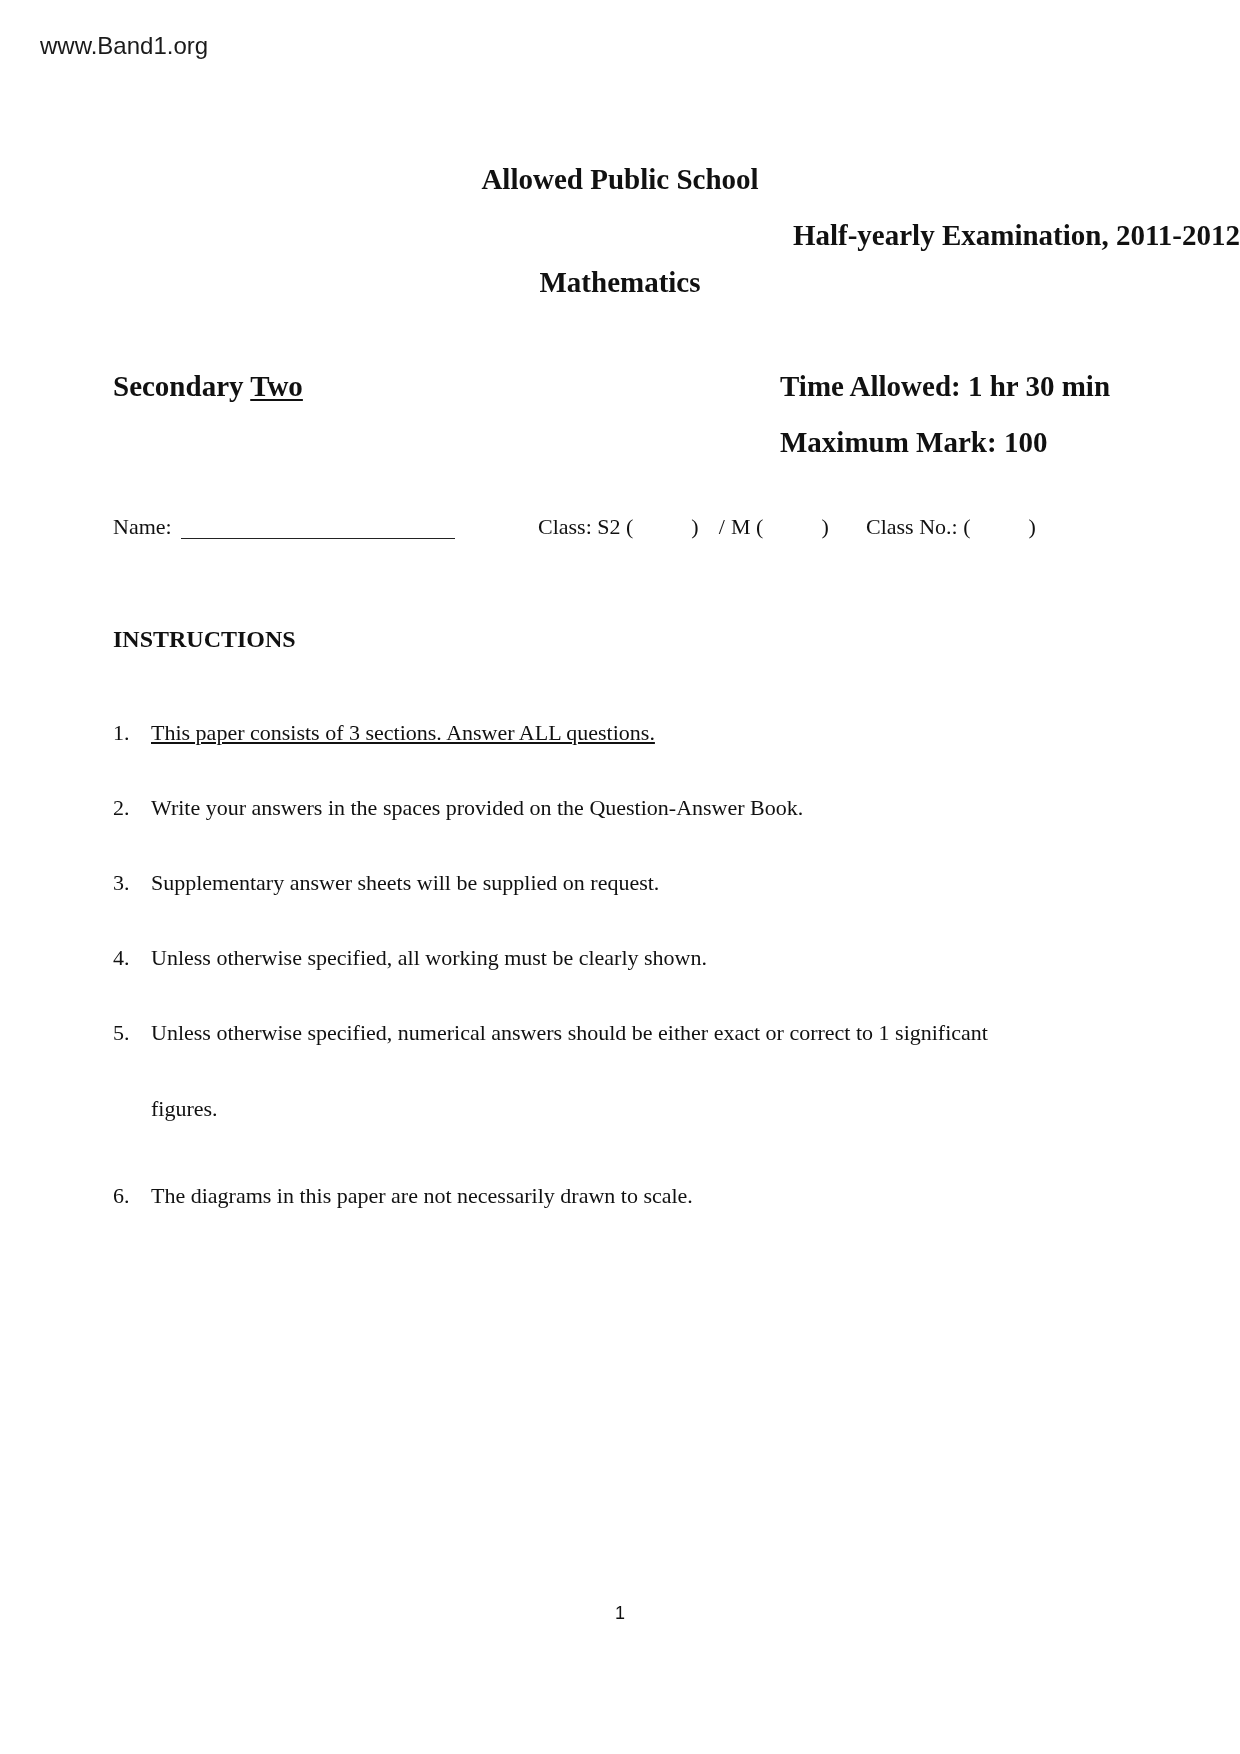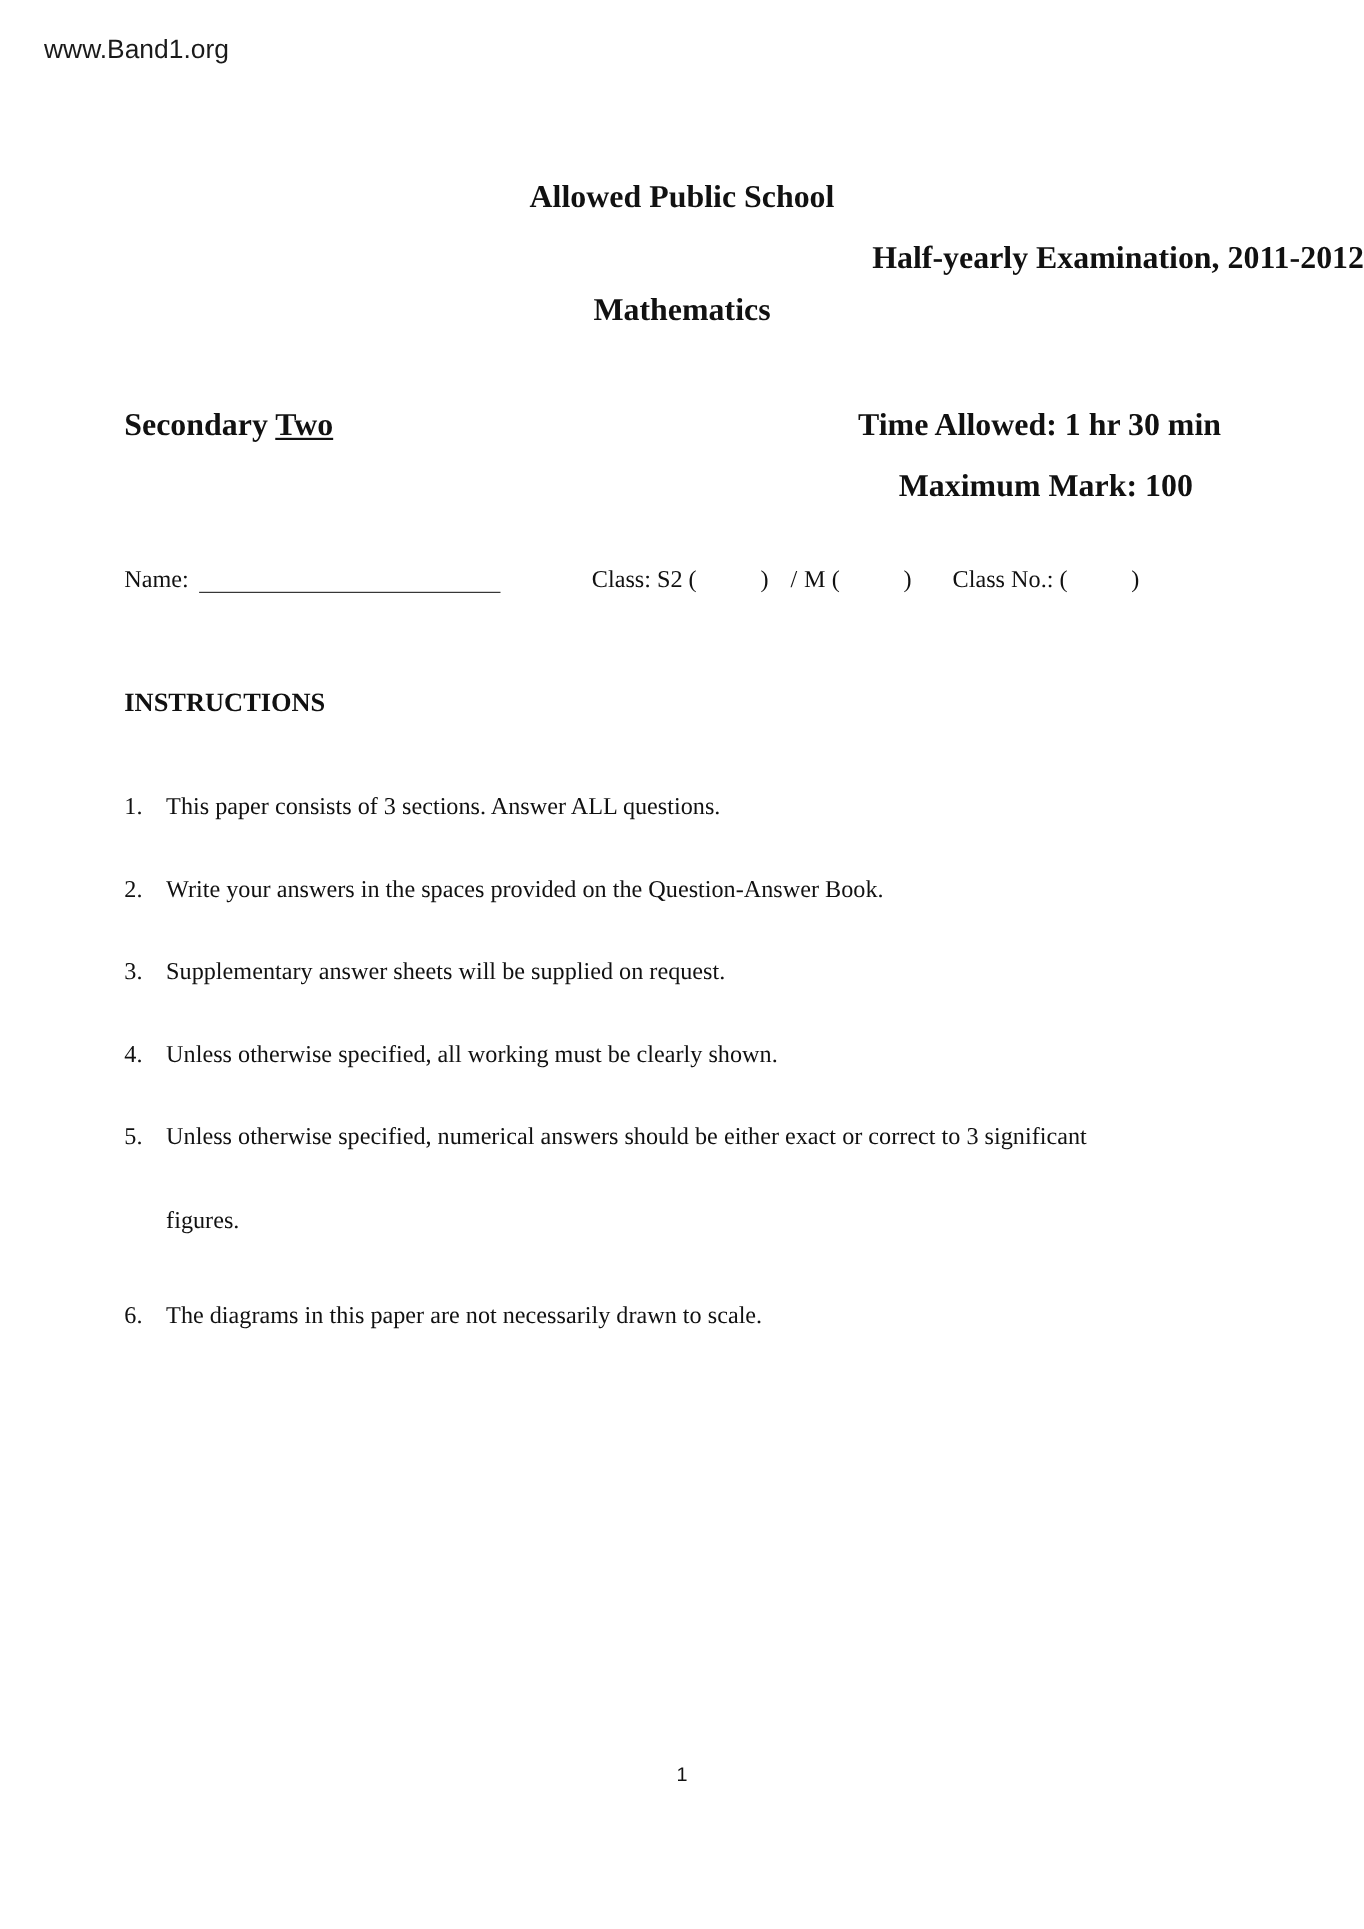--- a/index.html
+++ b/index.html
@@ -9,33 +9,33 @@
     .sans { font-family: "Liberation Sans", "DejaVu Sans", sans-serif; }
     .watermark { left: 40px; top: 32px; font-size: 24px; color: #1a1a1a; }
     .title { left: 0; width: 1240px; text-align: center; font-weight: bold; font-size: 29px; }
     .t1 { top: 163px; }
     .t2 { top: 219px; text-align: right; }
     .t3 { top: 266px; }
     .h-left { left: 113px; top: 370px; font-weight: bold; font-size: 29px; }
     .h-left .u { text-decoration: underline; text-decoration-thickness: 2px; text-underline-offset: 3px; }
     .h-right { left: 780px; font-weight: bold; font-size: 29px; }
     .hr1 { top: 370px; }
-    .hr2 { top: 426px; margin-left: 37px; }
+    .hr2 { top: 426px; }
     .row { top: 514px; font-size: 22px; }
     .name-label { left: 113px; }
     .name-line { position: absolute; left: 181px; top: 538px; width: 274px; border-bottom: 1.5px solid #222; height: 0; }
     .class-s2 { left: 538px; text-align: center; }
     .class-m { left: 731px; }
     .class-no { left: 866px; }
     .gap { display: inline-block; }
     .instr-head { left: 113px; top: 626px; font-weight: bold; font-size: 24px; }
     .item { left: 113px; font-size: 22px; }
     .item .num { display: inline-block; width: 38px; }
     .item-cont { left: 151px; font-size: 22px; }
-    .i1 { top: 720px; }
+    .i1 { top: 720px; text-decoration: underline; }
     .i2 { top: 795px; }
     .i3 { top: 870px; }
     .i4 { top: 945px; }
     .i5 { top: 1020px; }
     .i5b { top: 1096px; }
     .i6 { top: 1171px; margin-top: 12px; }
     .pagenum { left: 0; width: 1240px; text-align: center; top: 1603px; font-size: 18px; }
   </style>
 </head>
 <body>
@@ -62,17 +62,17 @@
 <div class="abs serif row class-no">
   <span>Class No.: (</span><span class="gap" style="width:58px"></span><span>)</span>
 </div>
 
 <div class="abs serif instr-head">INSTRUCTIONS</div>
 
 <div class="abs serif item i1"><span class="num">1.</span><span>This paper consists of 3 sections. Answer ALL questions.</span></div>
 <div class="abs serif item i2"><span class="num">2.</span><span>Write your answers in the spaces provided on the Question-Answer Book.</span></div>
 <div class="abs serif item i3"><span class="num">3.</span><span>Supplementary answer sheets will be supplied on request.</span></div>
 <div class="abs serif item i4"><span class="num">4.</span><span>Unless otherwise specified, all working must be clearly shown.</span></div>
-<div class="abs serif item i5"><span class="num">5.</span><span>Unless otherwise specified, numerical answers should be either exact or correct to 3 significant</span></div>
+<div class="abs serif item i5"><span class="num">5.</span><span>Unless otherwise specified, numerical answers should be either exact or correct to 1 significant</span></div>
 <div class="abs serif item-cont i5b">figures.</div>
 <div class="abs serif item i6"><span class="num">6.</span><span>The diagrams in this paper are not necessarily drawn to scale.</span></div>
 
 <div class="abs sans pagenum">1</div>
 
 </body></html>

